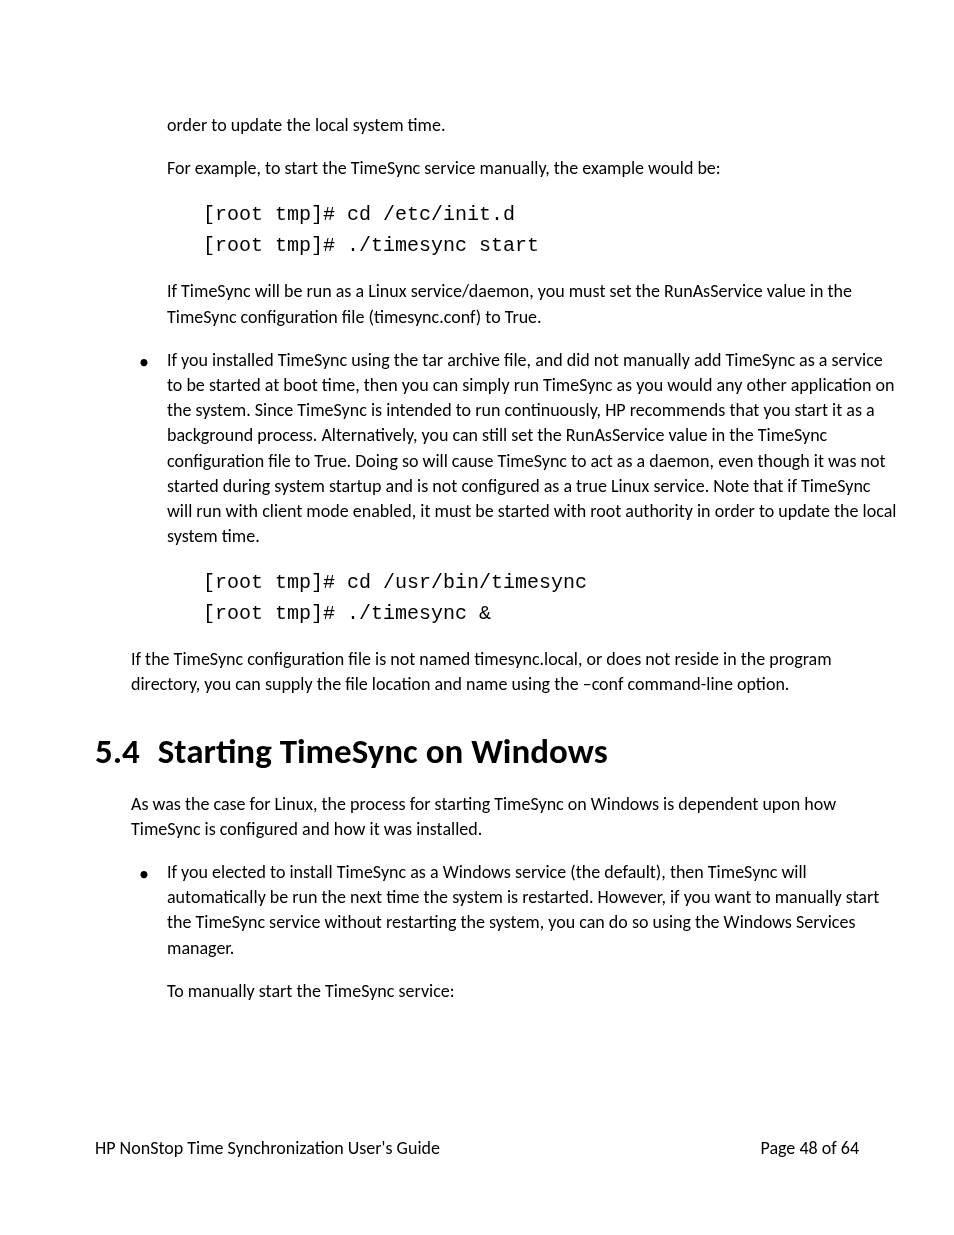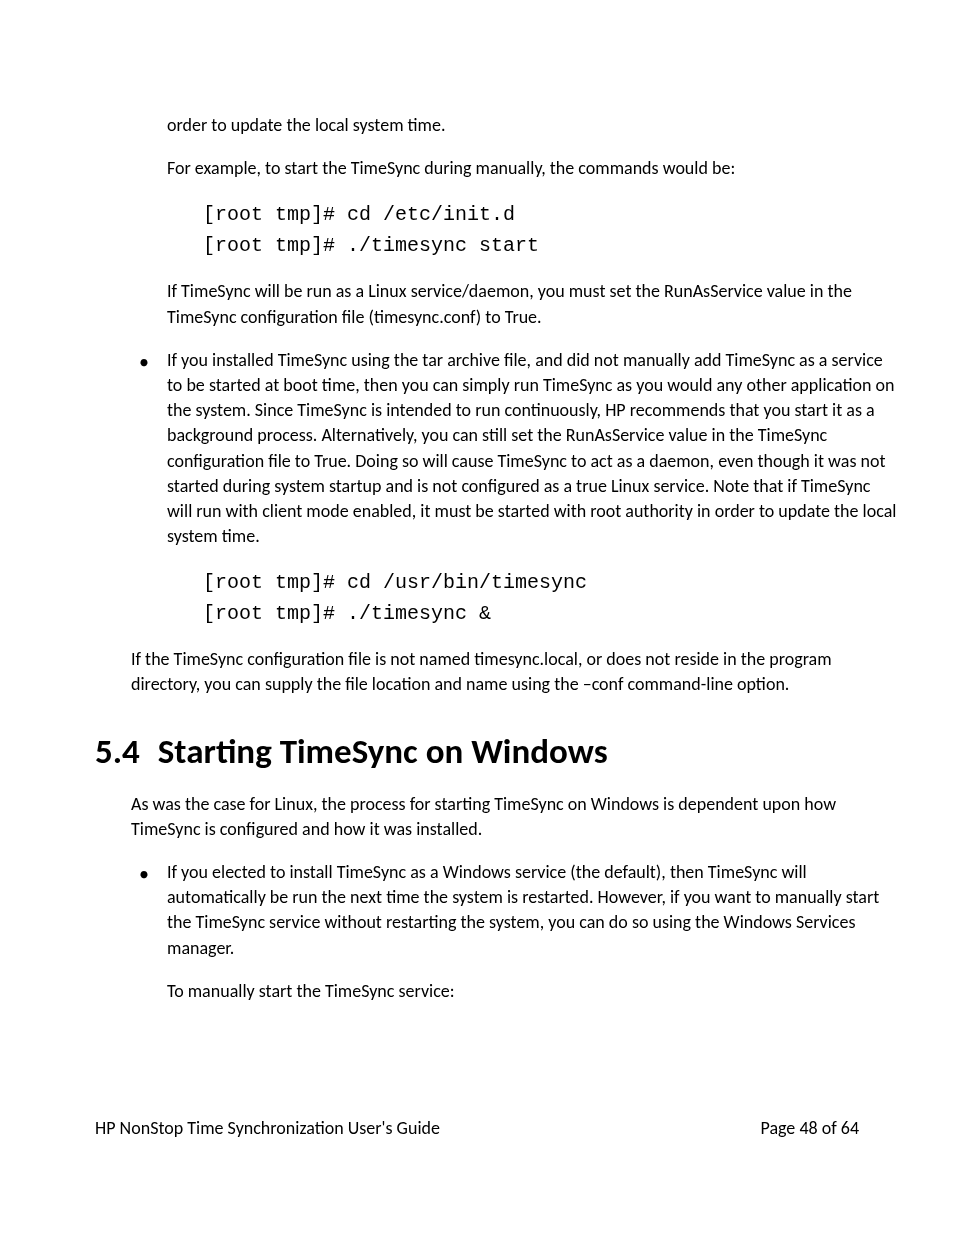--- a/index.html
+++ b/index.html
@@ -49,36 +49,36 @@
   li p { margin-bottom: 0; }
   h2 {
     font-size: 35px;
     font-weight: 700;
     margin-top: 32px;
     margin-bottom: 20px;
   }
   .section-num { display: inline-block; margin-right: 18px; }
   .footer {
     position: absolute;
-    bottom: 96px;
+    bottom: 76px;
     left: 95px;
     right: 95px;
     font-size: 18px;
     display: flex;
     justify-content: space-between;
   }
 </style>
 </head>
 <body>
 
 <div class="page">
 
   <p class="indent1">order to update the local system time.</p>
 
-  <p class="indent1">For example, to start the TimeSync during manually, the commands would be:</p>
+  <p class="indent1">For example, to start the TimeSync service manually, the example would be:</p>
 
   <div class="code"><span>[root tmp]# cd /etc/init.d</span>
 <span>[root tmp]# ./timesync start</span></div>
 
   <p class="indent1">If TimeSync will be run as a Linux service/daemon, you must set the RunAsService value in the TimeSync configuration file (timesync.conf) to True.</p>
 
   <ul>
     <li>
         <p>If you installed TimeSync using the tar archive file, and did not manually add TimeSync as a service to be started at boot time, then you can simply run TimeSync as you would any other application on the system.  Since TimeSync is intended to run continuously, HP recommends that you start it as a background process.  Alternatively, you can still set the RunAsService value in the TimeSync configuration file to True.  Doing so will cause TimeSync to act as a daemon, even though it was not started during system startup and is not configured as a true Linux service.  Note that if TimeSync will run with client mode enabled, it must be started with root authority in order to update the local system time.</p>
       </li>

